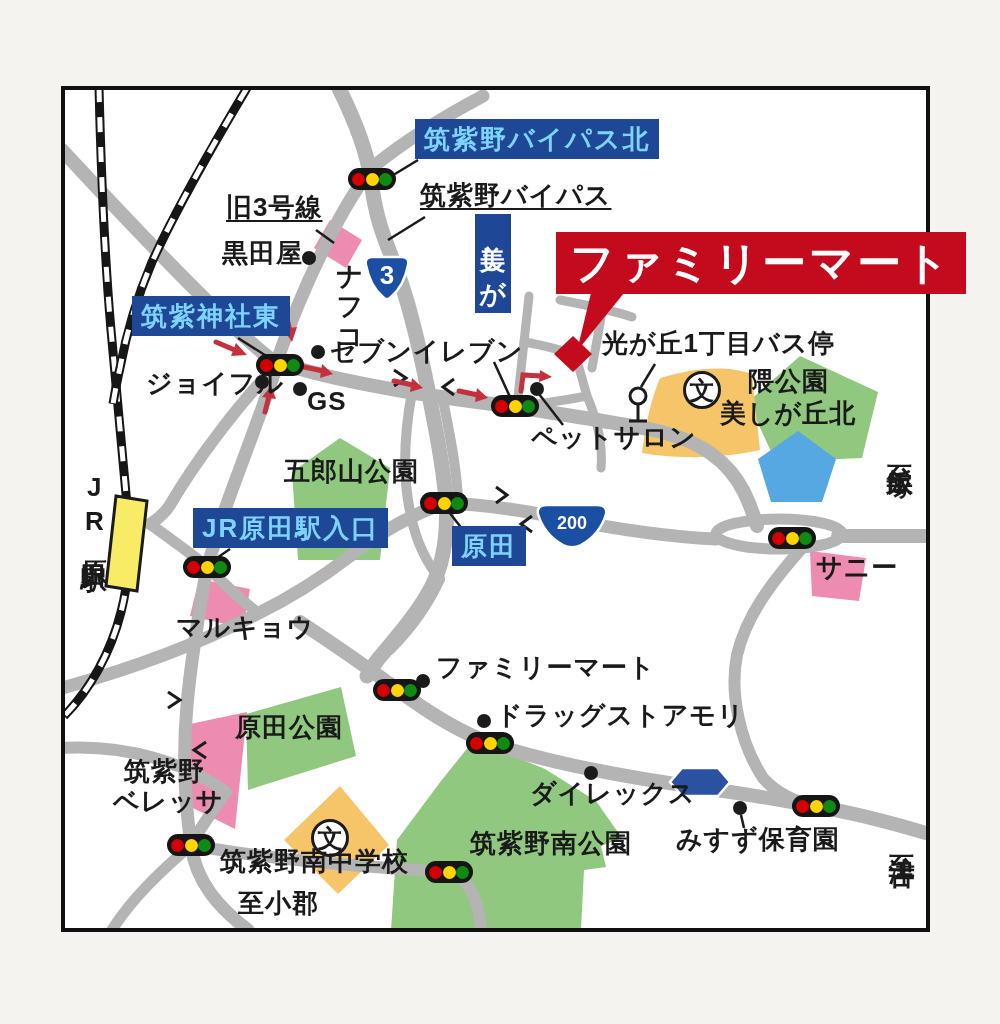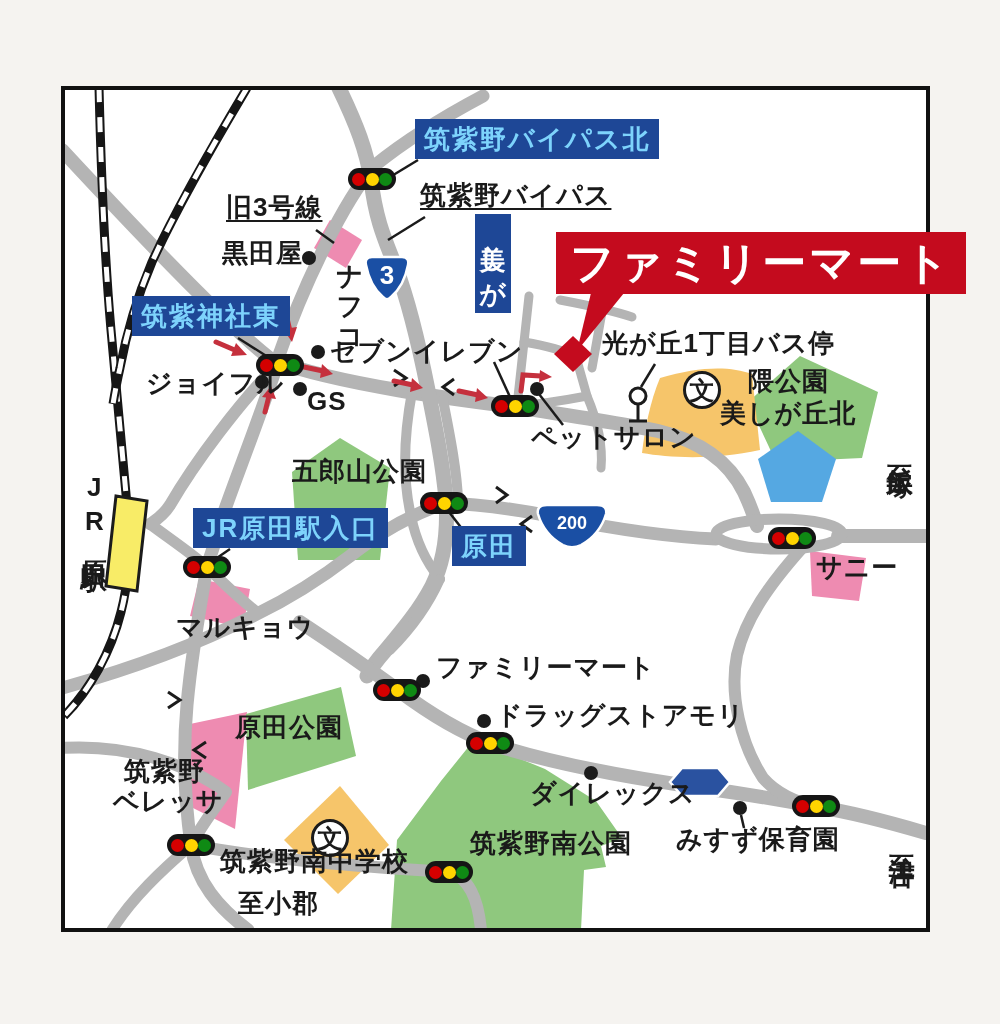--- a/index.html
+++ b/index.html
@@ -240,21 +240,21 @@
 <div class="lbl" style="left:222px;top:240px">黒田屋</div>
 <div class="lbl vert" style="left:336px;top:246px">ナフコ</div>
 <div class="lbl" style="left:330px;top:338px">セブンイレブン</div>
 <div class="lbl" style="left:146px;top:370px">ジョイフル</div>
 <div class="lbl" style="left:307px;top:388px">GS</div>
 <div class="lbl" style="left:531px;top:424px">ペットサロン</div>
 <div class="lbl" style="left:602px;top:330px">光が丘1丁目バス停</div>
 <div class="lbl" style="left:748px;top:368px">隈公園</div>
 <div class="lbl" style="left:720px;top:400px">美しが丘北</div>
 <div class="lbl vert" style="left:886px;top:444px">至飯塚</div>
-<div class="lbl" style="left:292px;top:458px">五郎山公園</div>
+<div class="lbl" style="left:284px;top:458px">五郎山公園</div>
 <div class="lbl vert" style="left:80px;top:472px">JR原田駅</div>
 <div class="lbl" style="left:176px;top:614px">マルキョウ</div>
 <div class="lbl" style="left:816px;top:554px">サニー</div>
 <div class="lbl" style="left:436px;top:654px">ファミリーマート</div>
 <div class="lbl" style="left:496px;top:702px">ドラッグストアモリ</div>
 <div class="lbl" style="left:530px;top:780px">ダイレックス</div>
 <div class="lbl" style="left:676px;top:826px">みすず保育園</div>
 <div class="lbl vert" style="left:888px;top:834px">至津古</div>
 <div class="lbl" style="left:235px;top:714px">原田公園</div>
 <div class="lbl" style="left:124px;top:758px">筑紫野</div>

